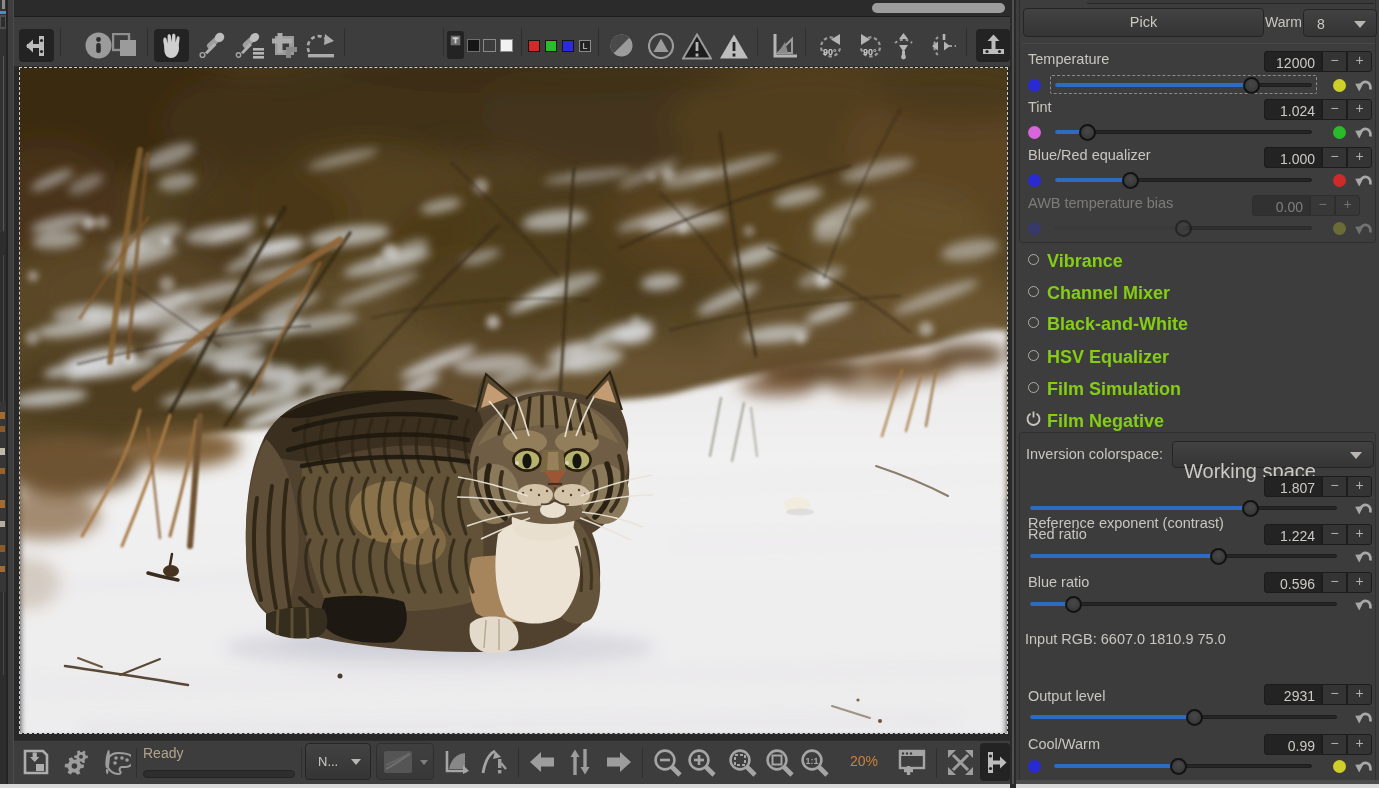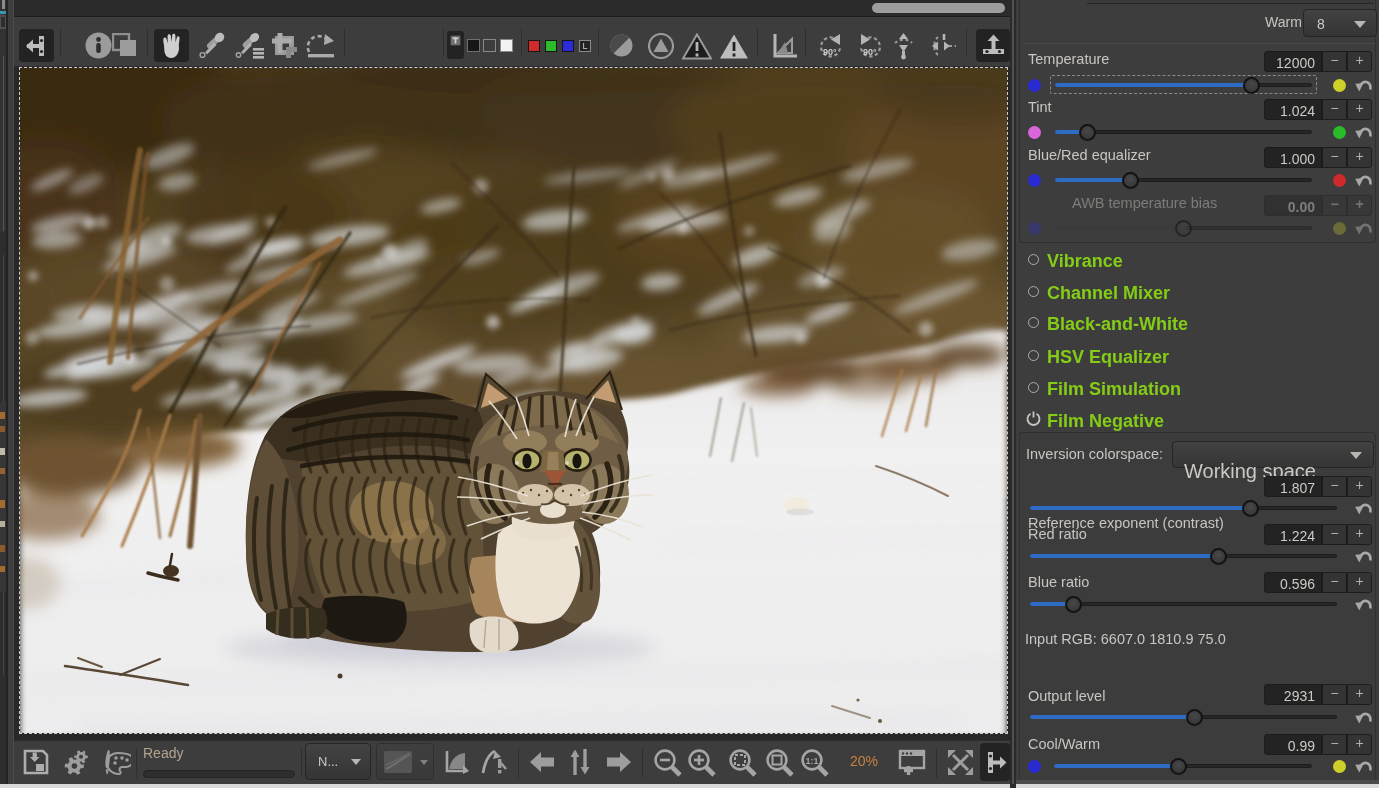--- a/index.html
+++ b/index.html
@@ -726,20 +726,21 @@
 <rect x="9" y="9.5" width="8" height="4" fill="#bdbdbd"></rect>
 <path d="M16,5.5 L22.5,11.5 L16,17.5 Z" fill="#bdbdbd"></path>
       </svg>
 </div>
 <div class="abs" style="left:0;top:784px;width:1379px;height:4px;background:#d9d9d9;"></div>
 <div class="abs" style="left:1010px;top:0;width:6px;height:788px;background:#2a2a2a;"></div>
 <div class="abs" style="left:1012px;top:0;width:2px;height:784px;background:#505050;"></div>
 <div class="abs" style="left:1016px;top:0;width:363px;height:784px;background:#3d3d3d;overflow:hidden;">
 <div class="abs" style="left:3px;top:-8px;width:357px;height:251px;border:1px solid #2f2f2f;border-radius:3px;box-sizing:border-box;"></div>
 <div class="abs" style="left:71px;top:0;width:287px;height:4px;background:#3a3a3a;border-bottom:1px solid #262626;box-sizing:border-box;"></div>
+<div class="btn" style="left:7px;top:8px;width:241px;height:29px;font-size:14.5px;text-align:center;line-height:27px;">Pick</div>
 <div class="lbl" style="left:249px;top:15px;font-size:14px;">Warm:</div>
 <div class="btn" style="left:287px;top:9px;width:74px;height:28px;">
 <span style="position:absolute;left:13px;top:6px;font-size:14px;">8</span>
 <span class="tri" style="position:absolute;right:10px;top:11px;border-left-width:6px;border-right-width:6px;border-top-width:7px;"></span>
       </div>
 <div class="abs" style="left:7px;top:43px;width:352px;height:1px;background:#4a4a4a;"></div>
 <div class="lbl" style="left:12px;top:52px;">Temperature</div>
 <div class="vw" style="left:248px;top:51px;width:108px;">
 <div class="v">12000</div>
         <div class="m">−</div>
@@ -778,22 +779,22 @@
       </div>
 <div class="track" style="left:39px;top:178px;width:257px;"></div>
 <div class="fill" style="left:39px;top:178px;width:75px;"></div>
 <div class="knob" style="left:106px;top:172px;"></div>
 <div class="dot" style="left:12px;top:174px;background:#2a2ad2;"></div>
 <div class="dot" style="left:317px;top:174px;background:#cf2a2a;"></div>
 <svg class="abs" style="left:339px;top:173px;" width="17" height="14" viewBox="0 0 17 14">
 <path d="M4.5,9.5 C5.5,5 9.5,2.8 12.6,4.4 C14.8,5.5 15.8,8.2 15.3,11.5" fill="none" stroke="#a8a8a8" stroke-width="2.6"></path>
 <path d="M0.2,5.8 L8.4,5.2 L4.2,13.4 Z" fill="#a8a8a8"></path>
       </svg>
-<div class="lbl" style="left:12px;top:196px;opacity:0.45;margin-left:44px;">AWB temperature bias</div>
-<div class="vw" style="left:248px;top:195px;width:108px;opacity:0.45;font-weight:bold;">
+<div class="lbl" style="left:12px;top:196px;opacity:0.45;">AWB temperature bias</div>
+<div class="vw" style="left:236px;top:195px;width:108px;opacity:0.45;">
 <div class="v">0.00</div>
         <div class="m">−</div>
         <div class="p">+</div>
       </div>
 <div class="track" style="left:39px;top:226px;width:257px;opacity:0.55;"></div>
 <div class="abs" style="left:39px;top:226px;width:128px;height:4px;background:#3f3f3f;border-radius:2px;opacity:0.8;"></div>
 <div class="knob" style="left:159px;top:220px;opacity:0.55;"></div>
 <div class="dot" style="left:12px;top:222px;background:#34349a;opacity:0.5;"></div>
 <div class="dot" style="left:317px;top:222px;background:#9a9a34;opacity:0.5;"></div>
 <svg class="abs" style="left:339px;top:221px;opacity:0.5;" width="17" height="14" viewBox="0 0 17 14">

